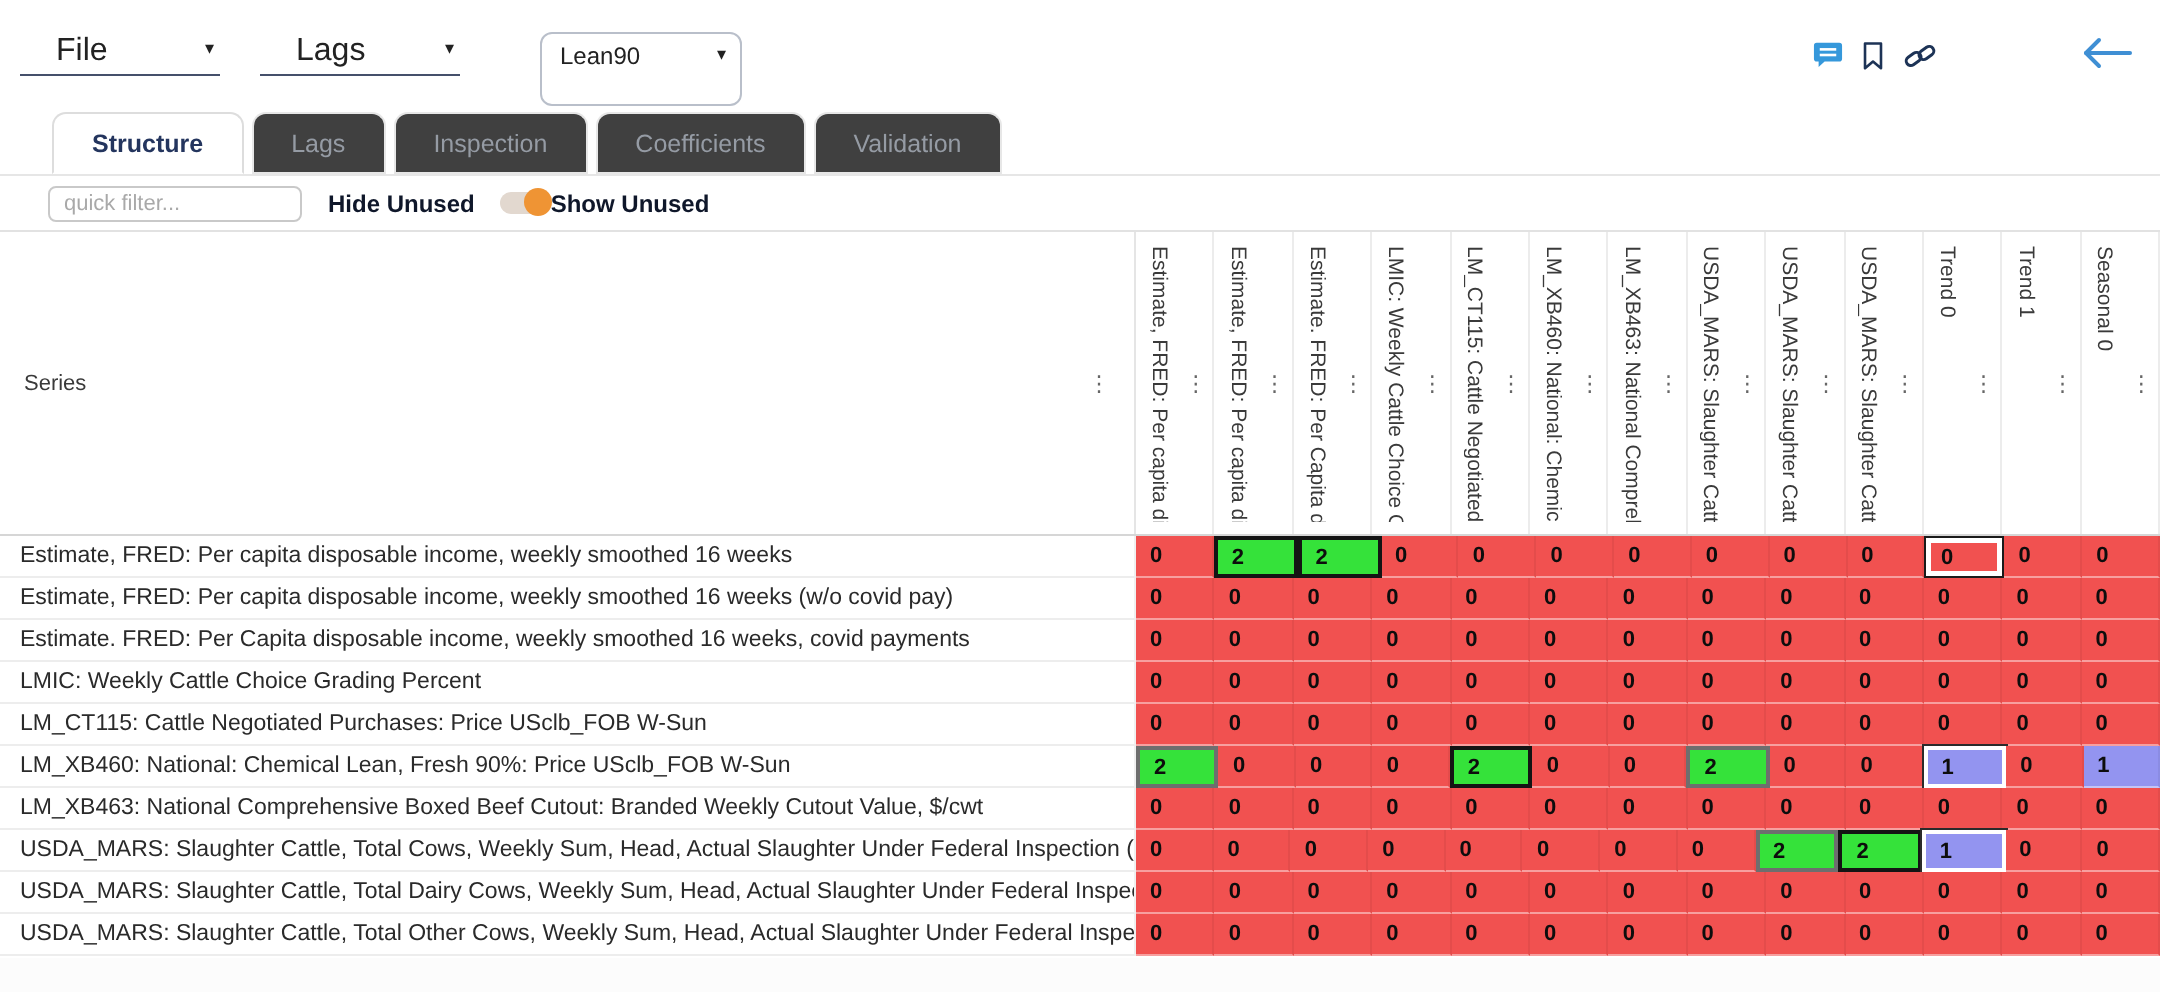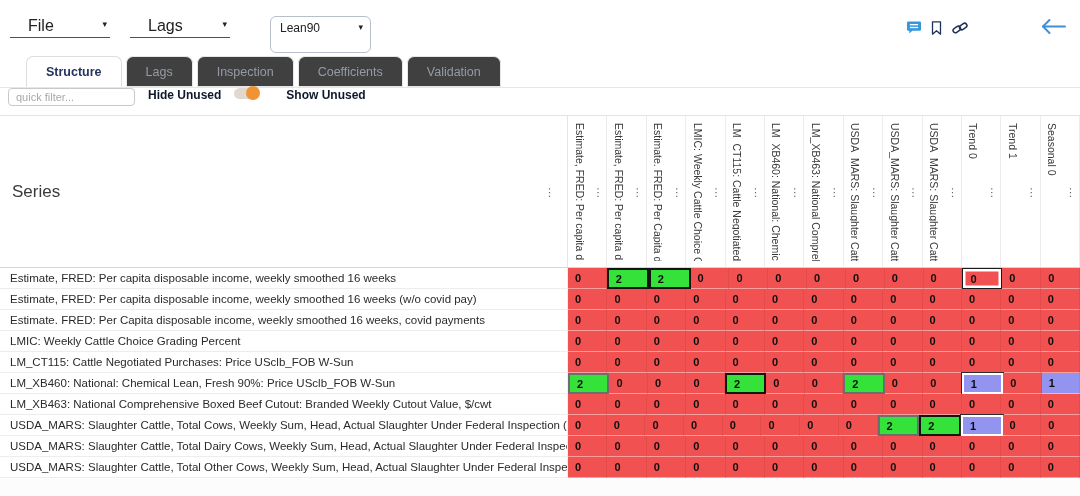--- a/index.html
+++ b/index.html
@@ -26,36 +26,36 @@
   .back-arrow { position:absolute; top:18px; right:12px; width:28px; height:18px; cursor:pointer; }
   
   .tabbar { position:absolute; top:55px; left:0; width:1080px; height:33px; border-bottom:1px solid #e6e6e6; padding-left:26px; display:flex; align-items:flex-start; gap:4px; }
   .tab {
     position:relative; bottom:-1px; height:31px; padding:0 19px; display:flex; align-items:center;
     background:#404040; border:1px solid #e7e7e7; border-bottom:1px solid #e6e6e6;
     border-radius:7px 7px 0 0; font-size:12.5px; color:#959ba4; cursor:pointer; white-space:nowrap;
   }
   .tab.active { background:#fff; border-color:#ddd; border-bottom:1px solid #fff; color:#24355e; font-weight:bold; }
   
-  .filterbar { position:absolute; top:88px; left:0; width:881px; height:27px; display:flex; }
+  .filterbar { position:absolute; top:88px; left:16px; width:881px; height:27px; display:flex; align-items:center; }
   .quick-filter {
     margin-left:8px; width:127px; height:18px; border:1px solid #c9c9c9; border-radius:4px;
     font-family:"Liberation Sans",sans-serif; font-size:11px; padding:0 7px; color:#333; outline:none; background:#fff;
   }
   .quick-filter::placeholder { color:#a9a9a9; }
   .toggle-label { font-size:12px; font-weight:bold; color:#0f172a; }
   #hide-label { margin-left:13px; }
-  #show-label { margin-left:27px; }
+  #show-label { margin-left:0; }
   .toggle { position:relative; margin-left:13px; width:25px; height:11px; border-radius:6px; background:#e2d8cf; cursor:pointer; }
   .toggle .knob { position:absolute; right:-1px; top:-2px; width:14px; height:14px; border-radius:50%; background:#ef9434; }
   
   .grid { position:absolute; top:115px; left:0; width:1080px; height:363px; border-top:1px solid #e2e2e2; border-bottom:1px solid #e2e2e2; background:#fff; }
   .grid-header { display:flex; height:152px; border-bottom:1px solid #d6d6d6; }
   .series-header { position:relative; width:568px; flex:none; border-right:1px solid #e5e5e5; }
-  .series-header .lbl { position:absolute; left:12px; top:50%; transform:translateY(-50%); font-size:17px; color:#3a3a3a; }
+  .series-header .lbl { position:absolute; left:12px; top:50%; transform:translateY(-50%); font-size:11px; color:#3a3a3a; }
   .series-header .dots { position:absolute; right:12px; top:50%; transform:translateY(-50%); font-size:11px; color:#666; cursor:pointer; }
   .cols { display:flex; flex:1; }
   .col-header { position:relative; flex:1; border-right:1px solid #ececec; overflow:hidden; cursor:pointer; }
   .col-header .vtext {
     position:absolute; left:6px; top:7px; max-height:138px; overflow:hidden;
     writing-mode:vertical-rl; text-orientation:mixed; white-space:nowrap;
     font-size:10.5px; color:#3a3a3a; line-height:1;
   }
   .col-header .dots { position:absolute; right:3px; top:50%; transform:translateY(-50%); font-size:11px; color:#666; cursor:pointer; }
   .grid-body { }

